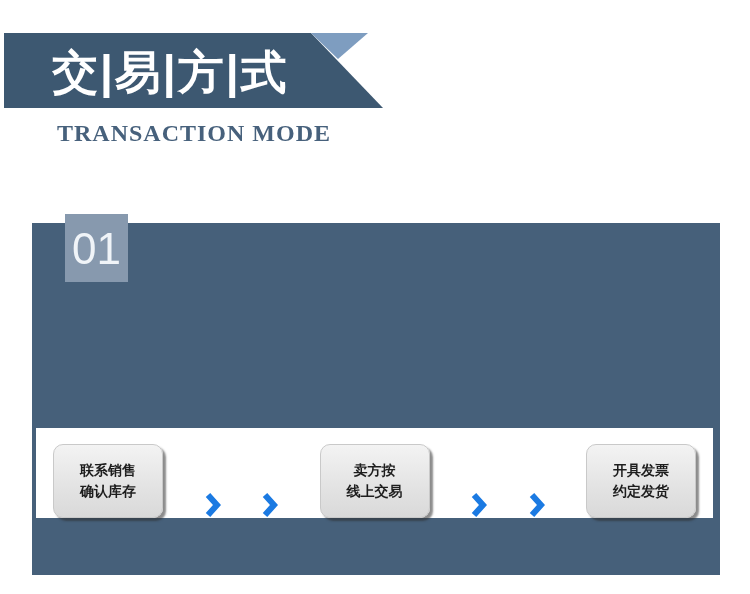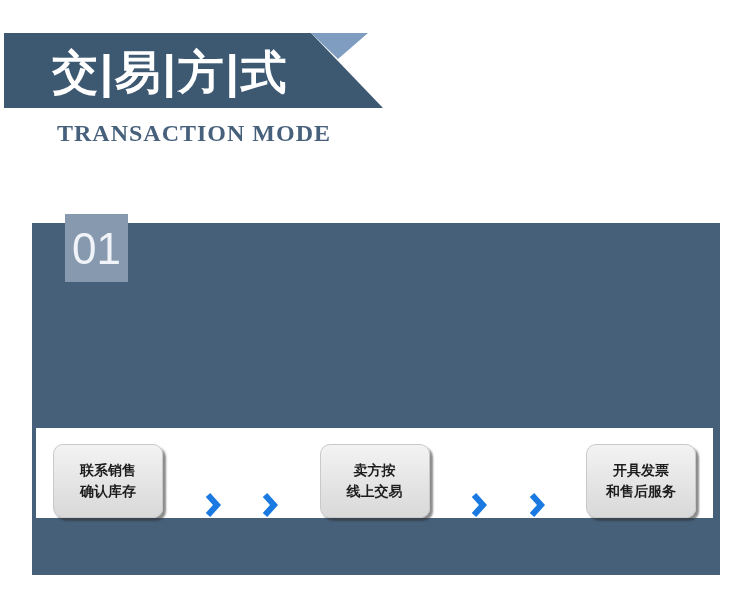--- a/index.html
+++ b/index.html
@@ -120,19 +120,19 @@
         <polyline points="3,3 12,13 3,23" fill="none" stroke="#1b7ae2" stroke-width="6" stroke-linecap="butt" stroke-linejoin="miter"></polyline>
       </svg>
 
 
       <svg class="chevron" width="16" height="26" viewBox="0 0 16 26">
         <polyline points="3,3 12,13 3,23" fill="none" stroke="#1b7ae2" stroke-width="6" stroke-linecap="butt" stroke-linejoin="miter"></polyline>
       </svg>
 
       <div class="step">
         <span>开具发票</span>
-        <span>和售后服务</span>
+        <span>约定发货</span>
       </div>
 
     </div>
   </div>
 
 </div>
 
 </body></html>

